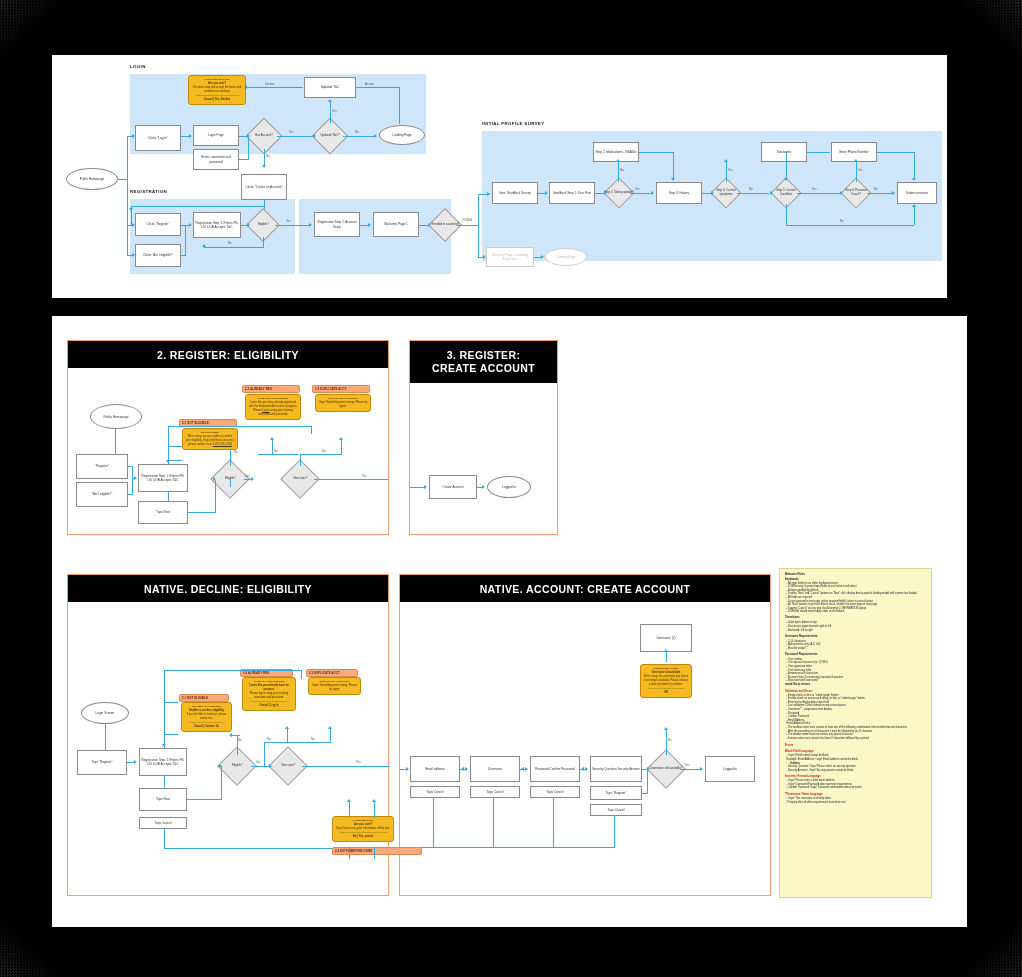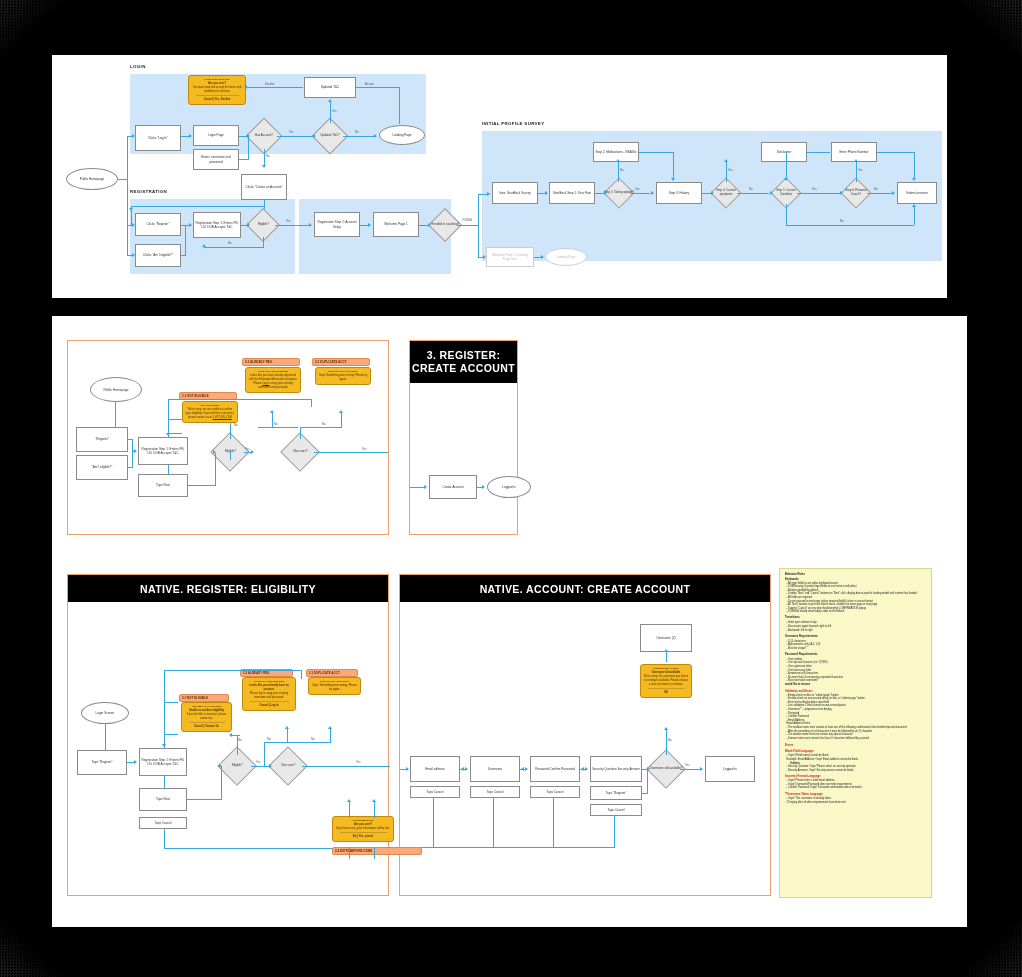--- a/index.html
+++ b/index.html
@@ -254,20 +254,21 @@
   <div class="v" style="left:734px;top:149px;height:22px"></div>
   <div class="h" style="left:734px;top:170px;width:128px"></div>
   <div class="v" style="left:862px;top:152px;height:18px"></div>
   <div class="arw u" style="left:860px;top:149px"></div>
   <div class="lbl" style="left:788px;top:164px">No</div>
 </div>
 
 <div class="page" id="page-main">
 
   <div class="panel" style="left:15px;top:24px;width:322px;height:195px">
+    <div class="panel-hd" style="height:27px;font-size:10.5px">2. REGISTER: ELIGIBILITY</div>
     <div class="panel-body" style="height:166px">
       <div class="oval" style="left:22px;top:36px;width:52px;height:25px;font-size:3.2px">Public Homepage</div>
       <div class="node" style="left:8px;top:86px;width:52px;height:25px">"Register"</div>
       <div class="node" style="left:8px;top:114px;width:52px;height:25px">"Am I eligible?"</div>
       <div class="node" style="left:70px;top:96px;width:50px;height:28px">Registration Step 1: Enters FN, LN, DOB Accepts T&amp;C</div>
       <div class="node" style="left:70px;top:133px;width:50px;height:23px">Taps Next</div>
       <div class="diamond" style="left:148px;top:97px;width:28px;height:28px">
           <span>Eligible?</span>
         </div>
       <div class="diamond" style="left:218px;top:97px;width:28px;height:28px">
@@ -321,37 +322,37 @@
       <div class="v" style="left:232px;top:86px;height:12px"></div>
       <div class="h" style="left:232px;top:86px;width:42px"></div>
       <div class="v" style="left:273px;top:72px;height:14px"></div>
       <div class="arw u" style="left:271px;top:69px"></div>
       <div class="lbl" style="left:254px;top:81px">No</div>
       <div class="h" style="left:246px;top:111px;width:74px"></div>
       <div class="lbl" style="left:294px;top:106px">Yes</div>
     </div>
   </div>
 
-  <div class="panel" style="left:357px;top:24px;width:109px;height:195px">
+  <div class="panel" style="left:357px;top:24px;width:149px;height:195px">
     <div class="panel-hd" style="height:42px;font-size:10.5px;flex-direction:column;line-height:1.25">
       <span>3. REGISTER:</span>
       <span>CREATE ACCOUNT</span>
     </div>
     <div class="panel-body" style="height:151px">
       <div class="node" style="left:19px;top:92px;width:48px;height:24px">Create Account</div>
       <div class="oval" style="left:77px;top:93px;width:44px;height:22px">Logged in</div>
       <div class="h" style="left:0px;top:104px;width:14px"></div>
       <div class="arw r" style="left:14px;top:102px"></div>
       <div class="h" style="left:67px;top:104px;width:5px"></div>
       <div class="arw r" style="left:72px;top:102px"></div>
     </div>
   </div>
 
   <div class="panel" style="left:15px;top:258px;width:322px;height:322px">
-    <div class="panel-hd" style="height:27px;font-size:10.5px">NATIVE. REGISTER: ELIGIBILITY</div>
+    <div class="panel-hd" style="height:27px;font-size:10.5px">NATIVE. DECLINE: ELIGIBILITY</div>
     <div class="panel-body" style="height:293px">
       <div class="oval" style="left:13px;top:100px;width:48px;height:22px;font-size:3.2px">Login Screen</div>
       <div class="node" style="left:9px;top:148px;width:50px;height:25px">Taps "Register"</div>
       <div class="node" style="left:71px;top:146px;width:48px;height:28px">Registration Step 1: Enters FN, LN, DOB Accepts T&amp;C</div>
       <div class="node" style="left:71px;top:186px;width:48px;height:23px">Taps Next</div>
       <div class="node" style="left:71px;top:215px;width:48px;height:12px">Taps Cancel</div>
       <div class="diamond" style="left:155px;top:150px;width:28px;height:28px">
           <span>Eligible?</span>
         </div>
       <div class="diamond" style="left:206px;top:150px;width:28px;height:28px">

